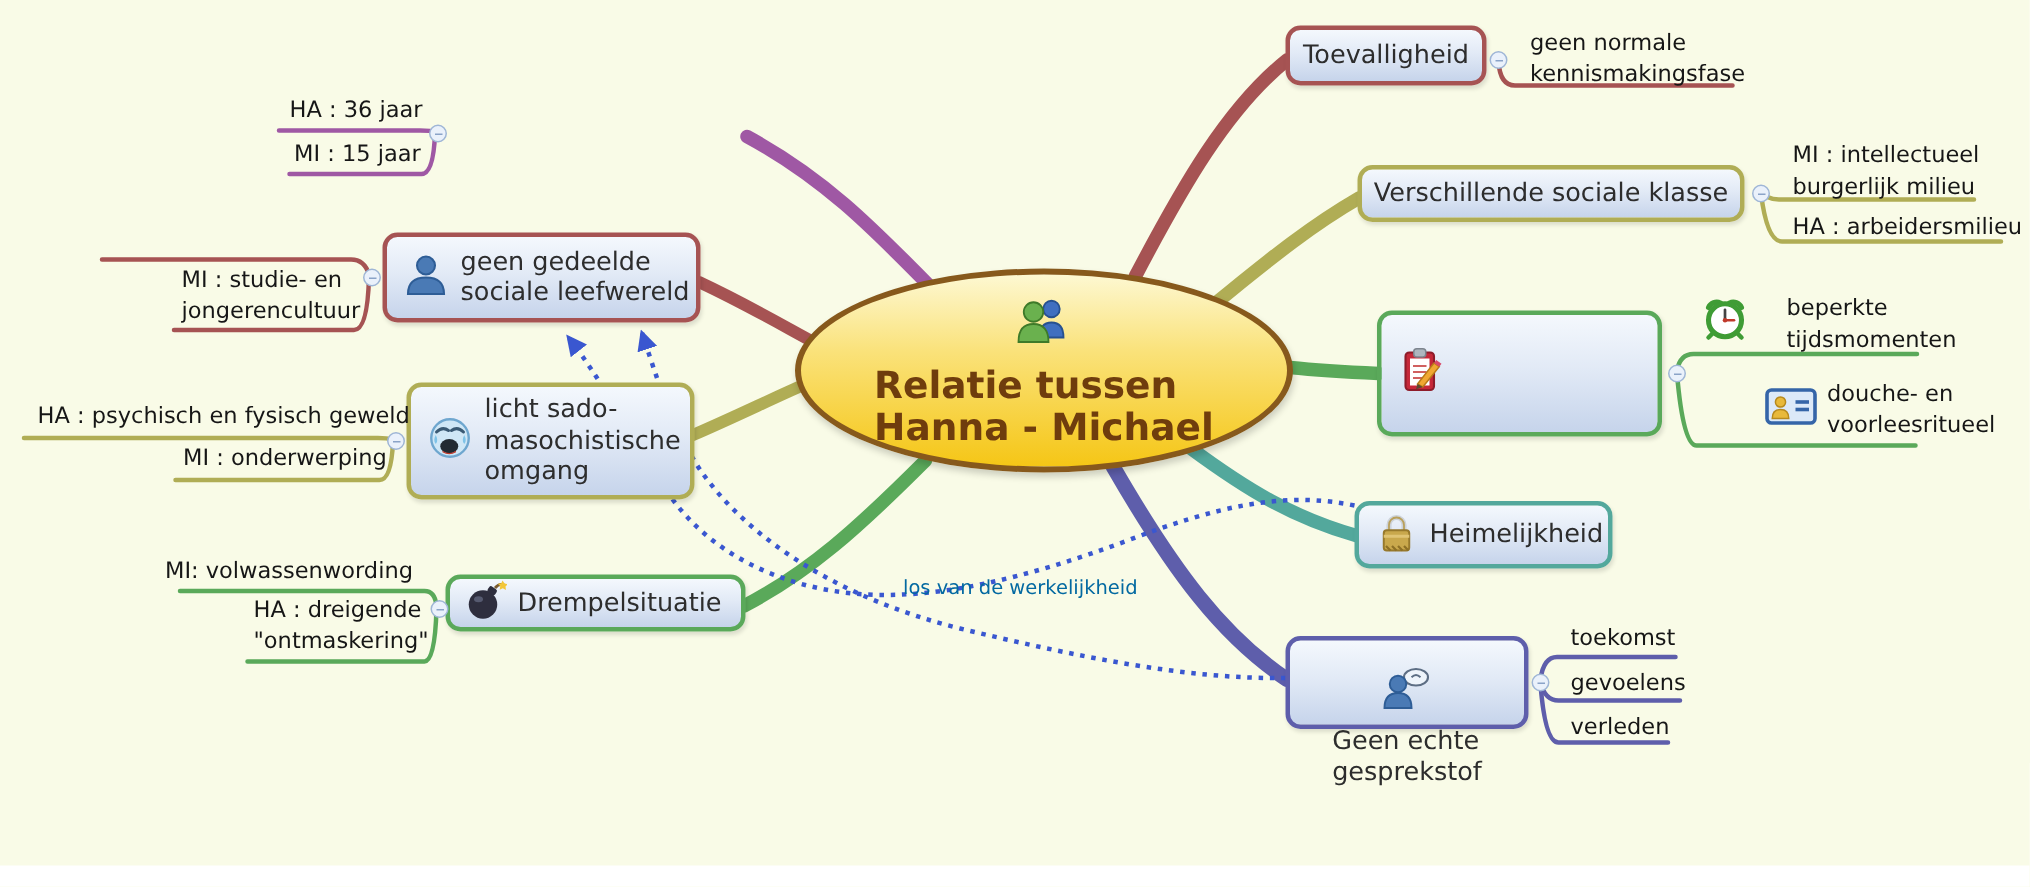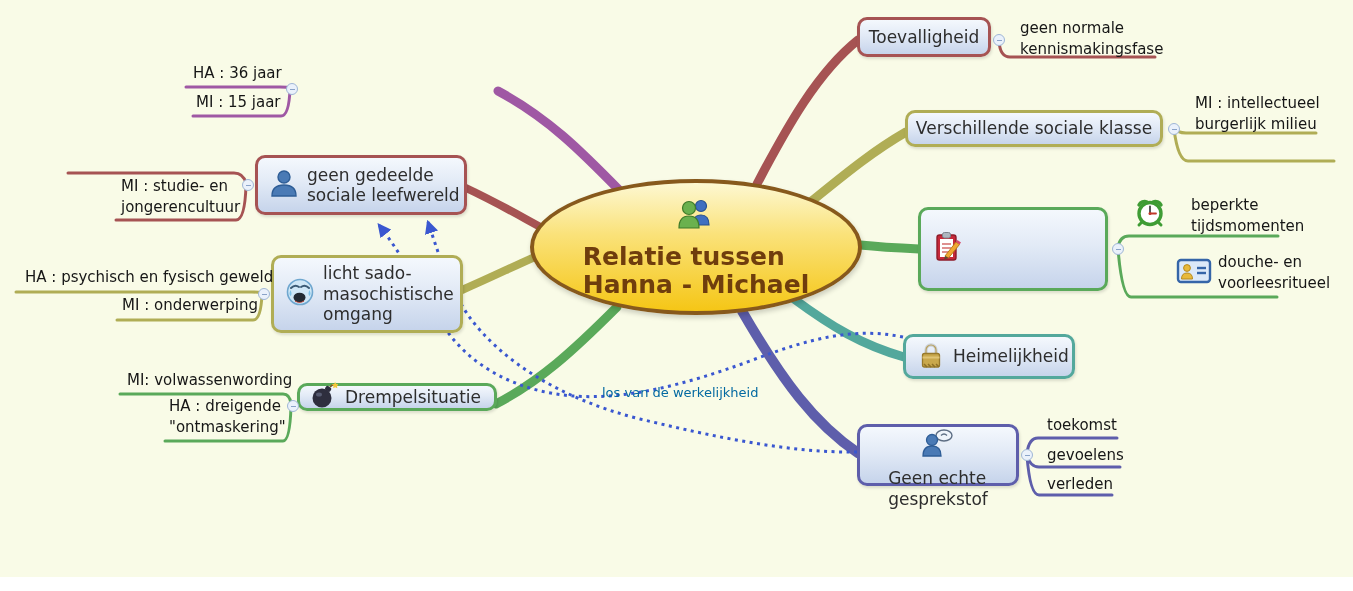--- a/index.html
+++ b/index.html
@@ -1,21 +1,21 @@
 <!DOCTYPE html>
 <html><head>
 <meta charset="utf-8">
 <style>
   html,body{margin:0;padding:0;}
   body{width:1353px;height:591px;overflow:hidden;font-family:"DejaVu Sans","Liberation Sans",sans-serif;}
   .stage{position:relative;width:1353px;height:591px;background:#f9fbe7;}
   .bottom-strip{position:absolute;left:0;top:577px;width:1353px;height:14px;background:#ffffff;}
   svg.wires{position:absolute;left:0;top:0;z-index:1;}
   .node{position:absolute;z-index:2;box-sizing:border-box;}
-  .topic{display:flex;align-items:center;gap:7px;padding:0 10px;border:3px solid #888;border-radius:10px;
+  .topic{display:flex;align-items:center;gap:7px;padding:16px 10px;border:3px solid #888;border-radius:10px;
          background:linear-gradient(180deg,#f4f8fd 0%,#e2eaf6 45%,#c6d4eb 100%);
          box-shadow:1px 2px 3px rgba(0,0,0,0.12);}
   .topic .t{font-size:17px;color:#2d2d2d;white-space:pre;line-height:20.5px;}
   .center-ellipse{display:flex;align-items:center;justify-content:center;gap:9px;border-radius:50%;
          border:4px solid #87591c;background:linear-gradient(180deg,#fdf8d2 0%,#fae27a 40%,#f5c616 100%);
          box-shadow:1px 3px 5px rgba(0,0,0,0.18);}
   .center-ellipse .t{font-size:25px;font-weight:bold;color:#6f3d0d;white-space:pre;line-height:28px;}
   .child{font-size:15px;color:#161616;white-space:pre;line-height:21px;z-index:2;position:absolute;}
   .iconrow{display:flex;align-items:center;gap:6px;}
   .toggler{position:absolute;z-index:3;width:10px;height:10px;border-radius:50%;background:#eaf1fb;border:1px solid #9fb6d6;
@@ -180,29 +180,30 @@
 
   <div class="child" style="left:193px;top:63px;">HA : 36 jaar</div>
   <div class="child" style="left:196px;top:92px;">MI : 15 jaar</div>
 
   <div class="child" style="left:121px;top:176px;">MI : studie- en
 jongerencultuur</div>
 
   <div class="child" style="left:25px;top:267px;">HA : psychisch en fysisch geweld</div>
   <div class="child" style="left:122px;top:295px;">MI : onderwerping</div>
 
-  <div class="child" style="left:127px;top:370px;">MI: volwassenwording</div>
+  <div class="child" style="left:110px;top:370px;">MI: volwassenwording</div>
   <div class="child" style="left:169px;top:396px;">HA : dreigende
 "ontmaskering"</div>
 
   <div class="child" style="left:1020px;top:18px;">geen normale
 kennismakingsfase</div>
 
   <div class="child" style="left:1195px;top:93px;">MI : intellectueel
 burgerlijk milieu</div>
+  <div class="child" style="left:1195px;top:141px;">HA : arbeidersmilieu</div>
 
   <div class="node iconrow" style="left:1133px;top:195px;">
     <span>
       <svg width="34" height="34" viewBox="0 0 34 34">
         <path d="M6 28 l4-4 M28 28 l-4-4" stroke="#3f9c35" stroke-width="3" stroke-linecap="round"></path>
         <path d="M6 8 a6 6 0 0 1 8-3 M28 8 a6 6 0 0 0-8-3" stroke="#3f9c35" stroke-width="3.4" fill="none" stroke-linecap="round"></path>
         <circle cx="17" cy="16.5" r="11" fill="#ffffff" stroke="#3f9c35" stroke-width="3.4"></circle>
         <line x1="17" y1="16.5" x2="17" y2="9.5" stroke="#444" stroke-width="1.8" stroke-linecap="round"></line>
         <line x1="17" y1="16.5" x2="23" y2="16.5" stroke="#c0392b" stroke-width="1.8" stroke-linecap="round"></line>
         <circle cx="17" cy="16.5" r="1.5" fill="#c0392b"></circle>

